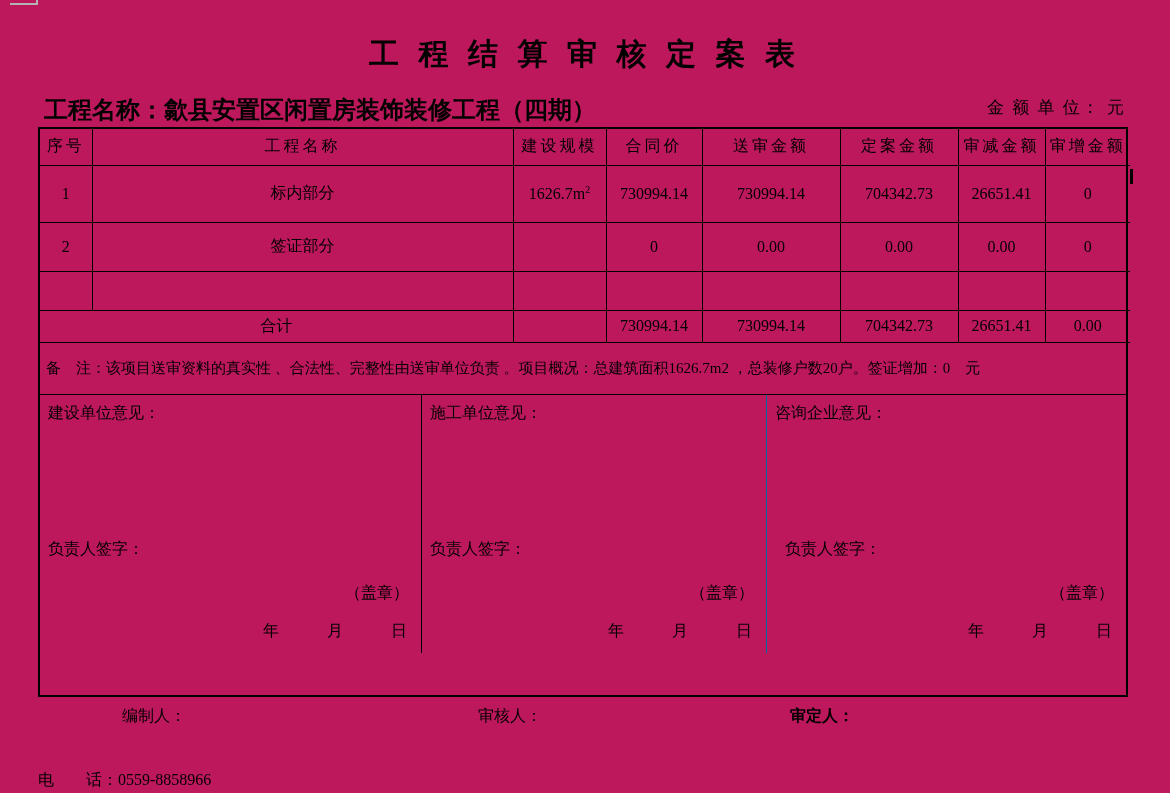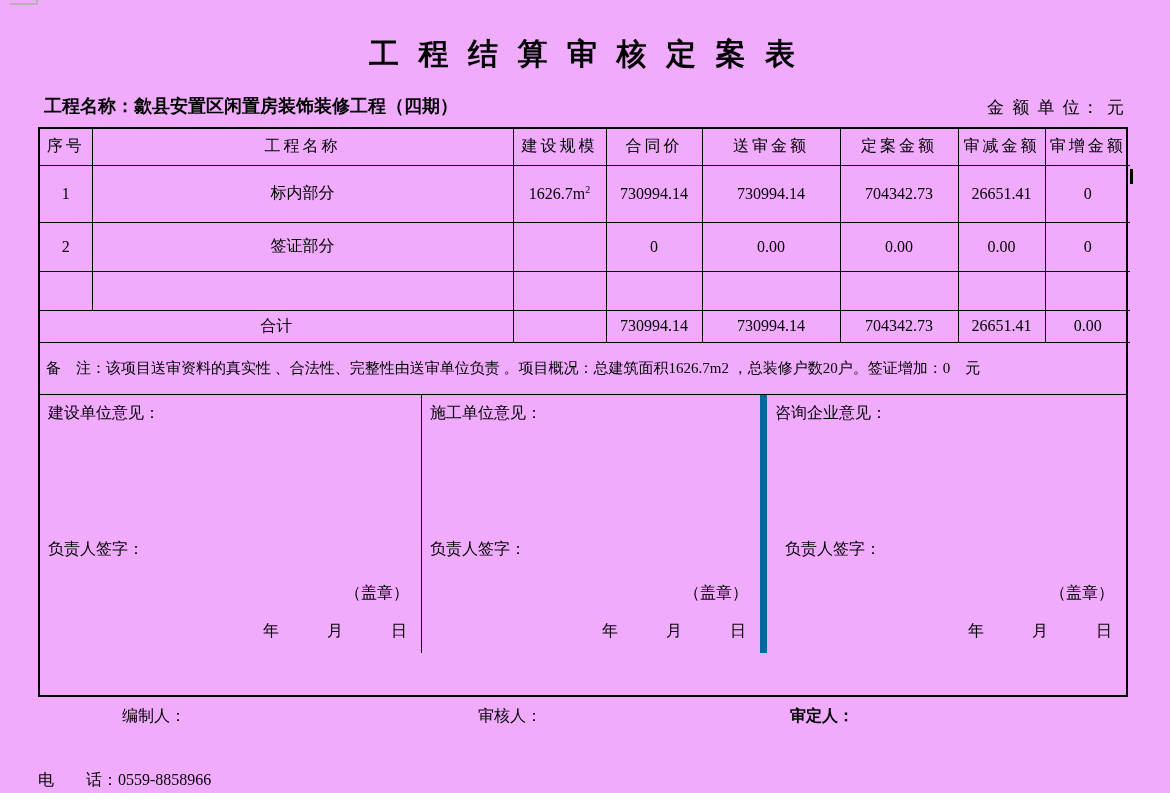--- a/index.html
+++ b/index.html
@@ -1,30 +1,30 @@
 <!DOCTYPE html>
 <html><head>
 <meta charset="utf-8">
 <style>
   * { margin:0; padding:0; box-sizing:border-box; }
   html,body { width:1170px; height:793px; background:#fff; overflow:hidden;
     font-family:"Liberation Serif","DejaVu Serif",serif; color:#000; }
-  .page { position:relative; width:1170px; height:793px; background:#f0abfc; }
+  .page { position:relative; width:1170px; height:793px; background:#be185d; }
 
   
   .corner-artifact { position:absolute; left:10px; top:-6px; width:28px; height:11px;
     border-right:2px solid #b3b3b3; border-bottom:2px solid #b3b3b3; }
 
   
   .stray-mark { position:absolute; left:1130px; top:169px; width:3px; height:15px; background:#000; }
 
   .doc-title { position:absolute; left:0; right:0; top:34px; text-align:center;
     font-size:30px; font-weight:bold; letter-spacing:6px; }
 
-  .name-row { position:absolute; left:44px; top:94px; font-size:18px; font-weight:bold; }
+  .name-row { position:absolute; left:44px; top:94px; font-size:24px; font-weight:bold; }
   .unit-note { position:absolute; right:44px; top:96px; font-size:17px; letter-spacing:2px; }
 
   .tbl-wrap { position:absolute; left:38px; top:127px; width:1090px; height:570px;
     border:2px solid #000; }
 
   table.main { border-collapse:collapse; width:100%; table-layout:fixed; }
   table.main th, table.main td { border:1px solid #000; text-align:center;
     vertical-align:middle; font-size:16px; font-weight:normal; overflow:hidden; }
   table.main tr:first-child th { border-top:none; }
   table.main tr th:first-child, table.main tr td:first-child { border-left:none; }
@@ -39,21 +39,21 @@
     align-items:center; justify-content:center; font-size:16px; letter-spacing:2px; }
   .daxie-value { flex:1; display:flex; align-items:center; padding-left:18px;
     font-size:18px; font-weight:bold; letter-spacing:1px; }
 
   .remark-row { height:52px; border-bottom:1px solid #000; display:flex;
     align-items:center; padding:0 12px 0 6px; font-size:15px; }
 
   .opinions { display:flex; height:258px; }
   .op-box { position:relative; height:100%; }
   .op-box-1 { width:382px; border-right:1px solid #000; }
-  .op-box-2 { width:345px; border-right:7px solid #0369a1; }
+  .op-box-2 { width:345px; border-right:1px solid #0369a1; }
   .op-box-3 { width:359px; }
   .op-title { position:absolute; top:8px; left:8px; font-size:16px; }
   .op-sign  { position:absolute; top:144px; left:8px; font-size:16px; }
   .op-box-3 .op-sign { left:18px; }
   .op-seal  { position:absolute; top:188px; right:12px; font-size:16px; }
   .op-date  { position:absolute; top:226px; right:14px; display:flex;
     column-gap:48px; font-size:16px; }
 
   .ft { position:absolute; font-size:16px; }
   .ft-preparer { left:122px; top:706px; }

